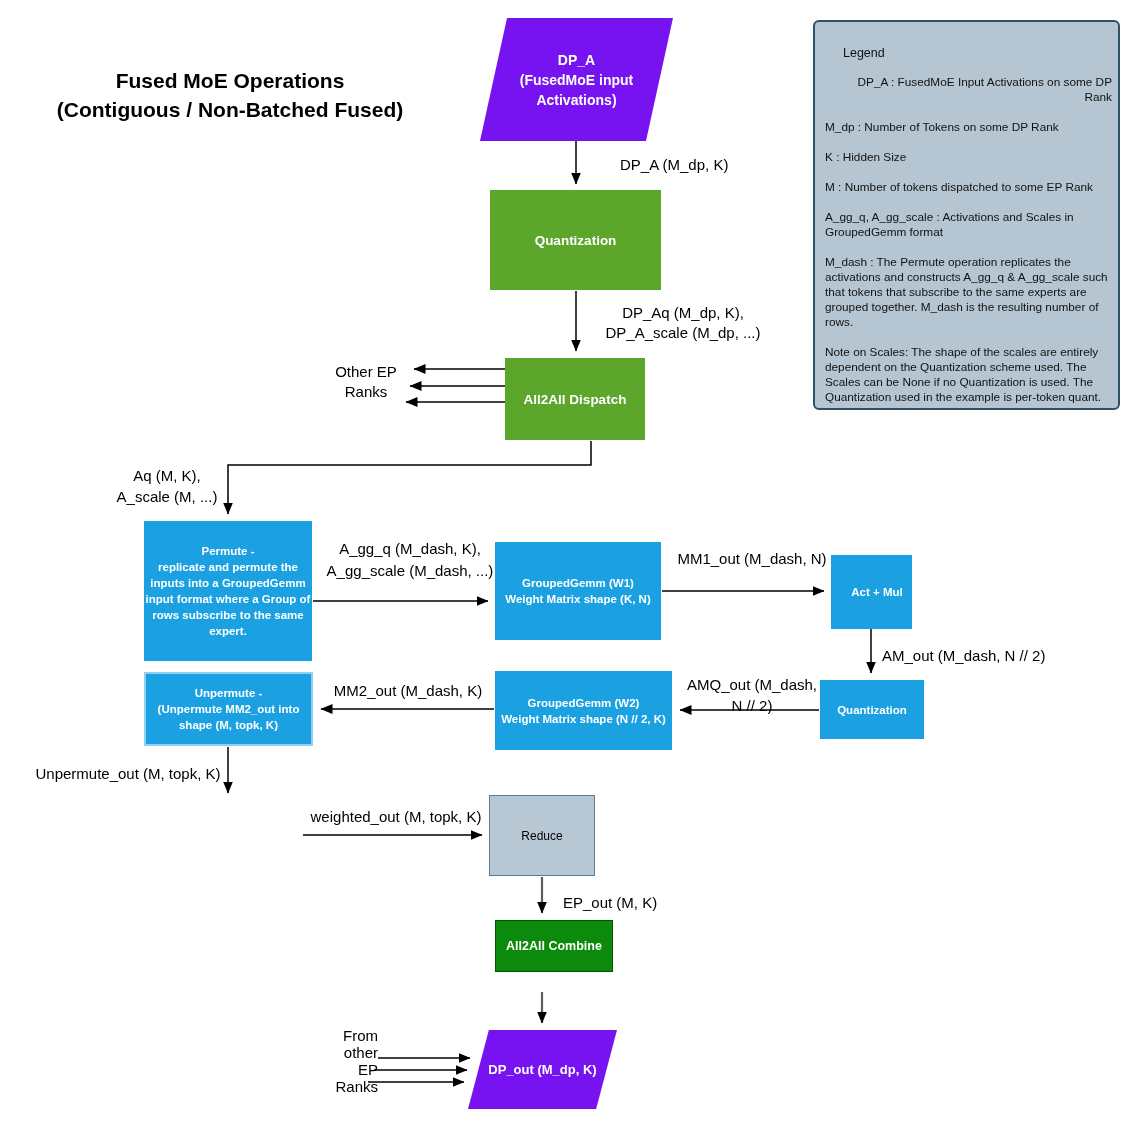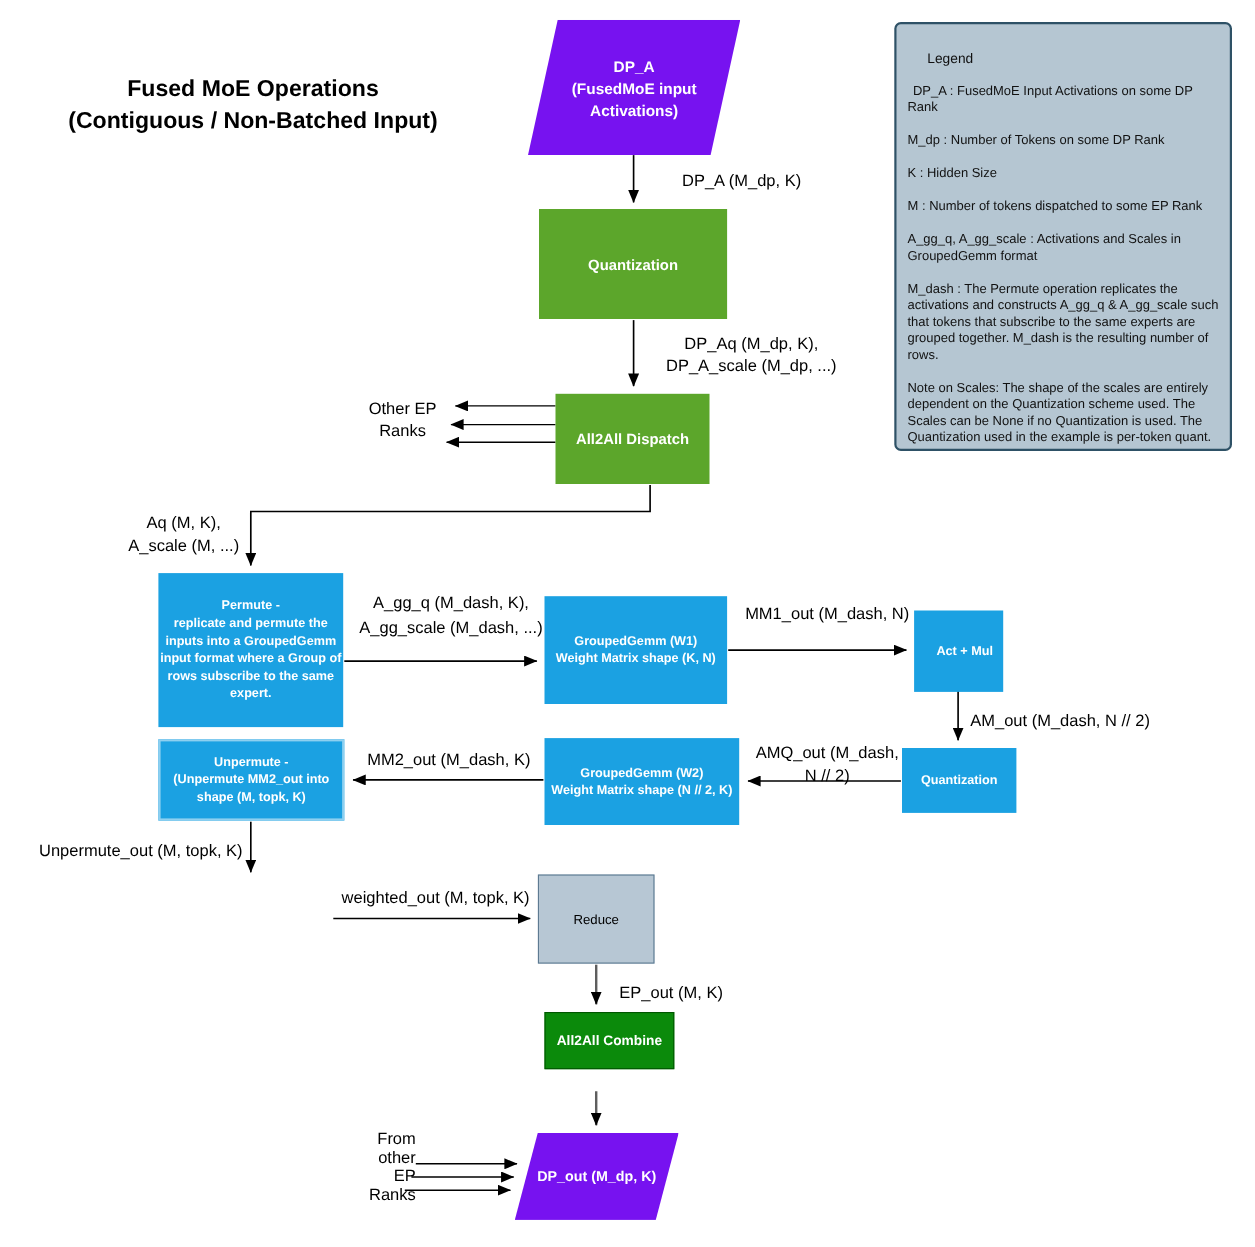--- a/index.html
+++ b/index.html
@@ -51,21 +51,21 @@
   .lbl-unpermuteout{left:28px;top:764px;width:200px;text-align:center;}
   .lbl-weighted{left:302px;top:807px;width:188px;text-align:center;}
   .lbl-epout{left:563px;top:893px;width:130px;text-align:left;}
   .lbl-fromep{left:306px;top:1027px;width:72px;text-align:right;line-height:17px;}
 
   .legend{position:absolute;left:813px;top:20px;width:307px;height:390px;
     background:#B5C6D2;border:2px solid #2E5166;border-radius:6px;box-sizing:border-box;
     padding:24px 6px 10px 10px;color:#111;font-size:11.8px;line-height:15px;}
   .legend-heading{margin:0 0 14px 18px;font-size:12.5px;}
   .legend p{margin:0 0 15px 0;}
-  .legend .indent{ text-indent:5px; }
+  .legend .indent{ text-indent:5px;text-align:right; }
 </style>
 </head>
 <body>
 
 <div class="canvas">
 
   <svg class="wires" width="1141" height="1134" viewBox="0 0 1141 1134">
     <defs>
       <marker id="ah" markerUnits="userSpaceOnUse" markerWidth="13" markerHeight="10" refX="11.5" refY="5" orient="auto">
         <path d="M0,0 L12,5 L0,10 z" fill="#000"></path>
@@ -86,21 +86,21 @@
     <path d="M303,835 H482" stroke="#000" stroke-width="1.5" fill="none" marker-end="url(#ah)"></path>
     <path d="M542,877 V913" stroke="#5E5E5E" stroke-width="2.2" fill="none" marker-end="url(#ah)"></path>
     <path d="M542,992 V1023" stroke="#5E5E5E" stroke-width="2.2" fill="none" marker-end="url(#ah)"></path>
     <path d="M378,1058 H470" stroke="#000" stroke-width="1.3" fill="none" marker-end="url(#ah)"></path>
     <path d="M374,1070 H467" stroke="#000" stroke-width="1.3" fill="none" marker-end="url(#ah)"></path>
     <path d="M368,1082 H464" stroke="#000" stroke-width="1.3" fill="none" marker-end="url(#ah)"></path>
   </svg>
 
   <div class="title">
     <div>Fused MoE Operations</div>
-    <div>(Contiguous / Non-Batched Input)</div>
+    <div>(Contiguous / Non-Batched Fused)</div>
   </div>
 
   <div class="node white purple n-dpa">DP_A
 (FusedMoE input
 Activations)</div>
   <div class="node white green n-quant1">Quantization</div>
   <div class="node white green n-dispatch">All2All Dispatch</div>
   <div class="node white blue n-permute">Permute -
 replicate and permute the
 inputs into a GroupedGemm

